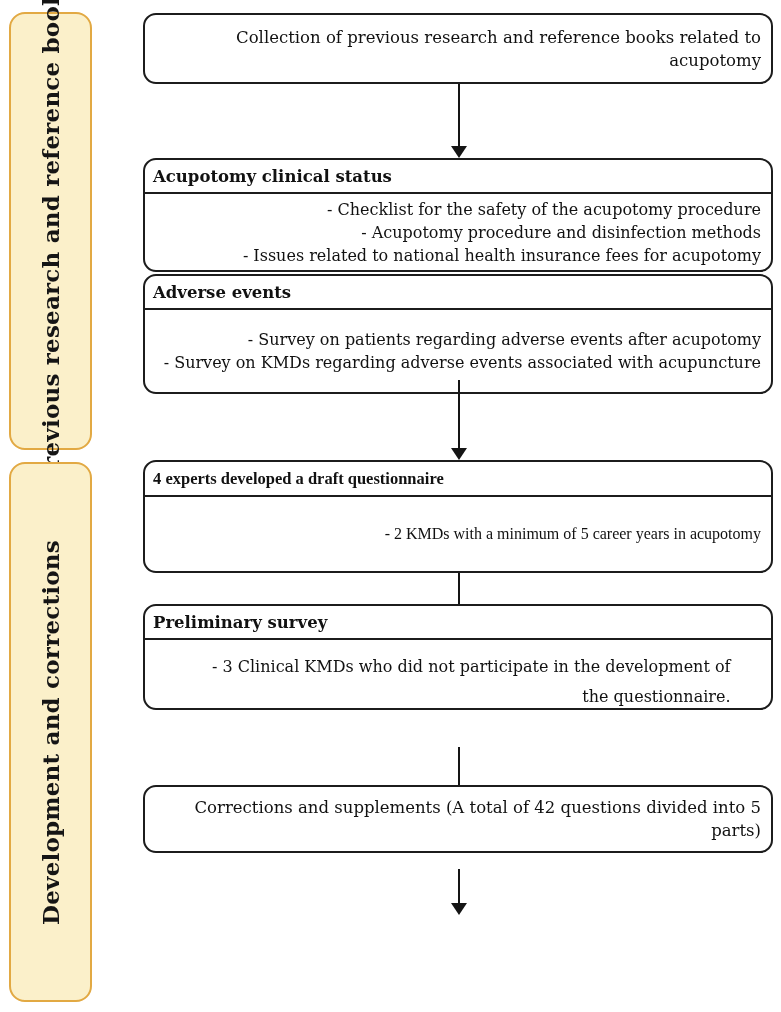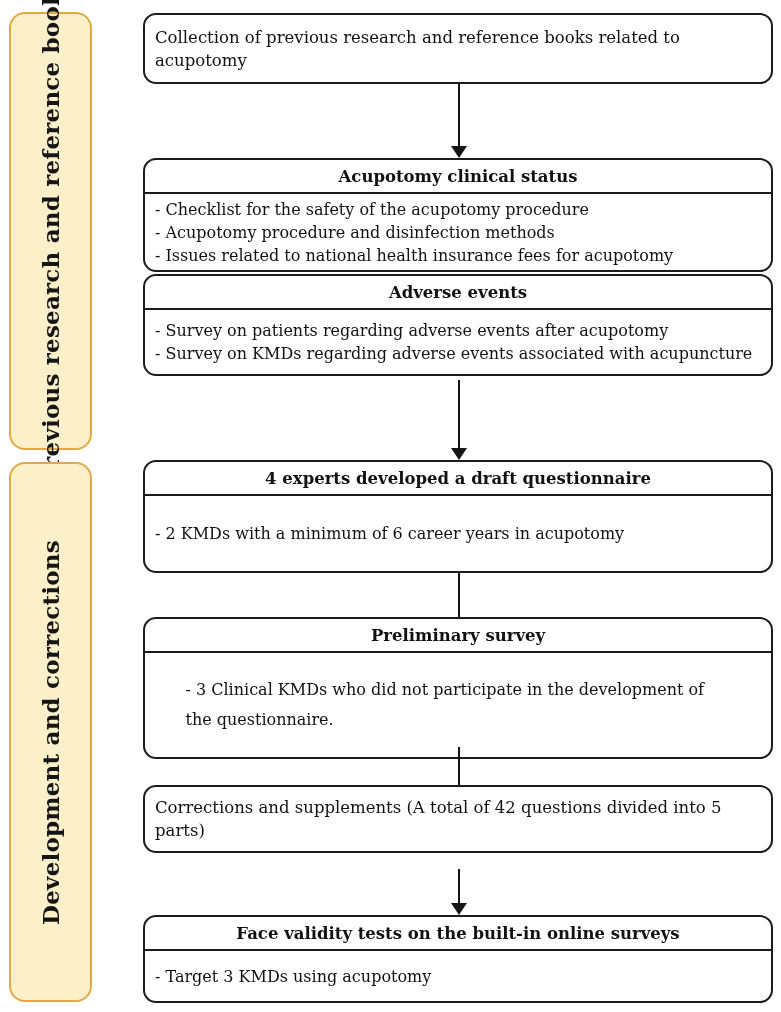--- a/index.html
+++ b/index.html
@@ -38,38 +38,37 @@
     box-sizing:border-box;
     background:#ffffff;
     border:2px solid #1c1c1c;
     border-radius:13px;
     display:flex;flex-direction:column;
     overflow:hidden;
   }
   .fbox-title{
     font-weight:bold;
     font-size:16.5px;
-    text-align:center;
     padding:7px 8px 6px 8px;
     border-bottom:2px solid #1c1c1c;
   }
   .fbox-body{
     flex:1;
     display:flex;flex-direction:column;
     justify-content:center;
     padding:4px 10px;
   }
   .fbox-line{
-    text-align:left;
+    text-align:right;
     font-size:16px;
     line-height:23px;
   }
   .single .fbox-line{font-size:16.5px;}
   .body-roomy .fbox-line{line-height:28px;}
-  .body-wrap .fbox-line{line-height:30px;max-width:545px;margin:18px auto;}
+  .body-wrap .fbox-line{line-height:30px;max-width:545px;margin:8px auto;}
   
   .arrow{
     position:absolute;
     left:451px;width:16px;
     display:flex;flex-direction:column;align-items:center;
   }
   .arrow-line{width:2px;flex:1;background:#151515;}
   .arrow-head{
     width:0;height:0;
     border-left:8px solid transparent;
@@ -103,46 +102,46 @@
 
   <div class="fbox" style="top:158px;height:114px;">
     <div class="fbox-title">Acupotomy clinical status</div>
     <div class="fbox-body">
       <div class="fbox-line">- Checklist for the safety of the acupotomy procedure</div>
       <div class="fbox-line">- Acupotomy procedure and disinfection methods</div>
       <div class="fbox-line">- Issues related to national health insurance fees for acupotomy</div>
     </div>
   </div>
 
-  <div class="fbox" style="top:274px;height:102px;">
+  <div class="fbox" style="top:274px;height:120px;">
     <div class="fbox-title">Adverse events</div>
     <div class="fbox-body">
       <div class="fbox-line">- Survey on patients regarding adverse events after acupotomy</div>
       <div class="fbox-line">- Survey on KMDs regarding adverse events associated with acupuncture</div>
     </div>
   </div>
 
   <div class="arrow" style="top:380px;height:80px;">
     <div class="arrow-line"></div>
     <div class="arrow-head"></div>
   </div>
 
-  <div class="fbox body-roomy" style="top:460px;height:113px;">
+  <div class="fbox body-roomy" style="top:460px;height:113px;font-family:Liberation Serif, serif;">
     <div class="fbox-title">4 experts developed a draft questionnaire</div>
     <div class="fbox-body">
-      <div class="fbox-line">- 2 KMDs with a minimum of 6 career years in acupotomy</div>
+      <div class="fbox-line">- 2 KMDs with a minimum of 5 career years in acupotomy</div>
     </div>
   </div>
 
   <div class="arrow" style="top:573px;height:64px;">
     <div class="arrow-line"></div>
     <div class="arrow-head"></div>
   </div>
 
-  <div class="fbox body-wrap" style="top:617px;height:142px;">
+  <div class="fbox body-wrap" style="top:604px;height:106px;">
     <div class="fbox-title">Preliminary survey</div>
     <div class="fbox-body">
       <div class="fbox-line">- 3 Clinical KMDs who did not participate in the development of the questionnaire.</div>
     </div>
   </div>
 
   <div class="arrow" style="top:747px;height:54px;">
     <div class="arrow-line"></div>
     <div class="arrow-head"></div>
   </div>
@@ -151,20 +150,14 @@
     <div class="fbox-body">
       <div class="fbox-line">Corrections and supplements (A total of 42 questions divided into 5 parts)</div>
     </div>
   </div>
 
   <div class="arrow" style="top:869px;height:46px;">
     <div class="arrow-line"></div>
     <div class="arrow-head"></div>
   </div>
 
-  <div class="fbox" style="top:915px;height:88px;">
-    <div class="fbox-title">Face validity tests on the built-in online surveys</div>
-    <div class="fbox-body">
-      <div class="fbox-line">- Target 3 KMDs using acupotomy</div>
-    </div>
-  </div>
 
 </div>
 
 </body></html>

